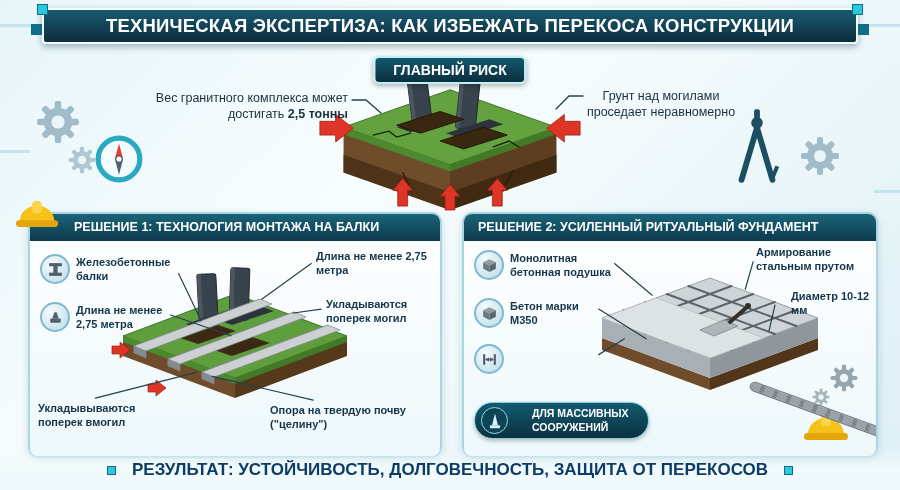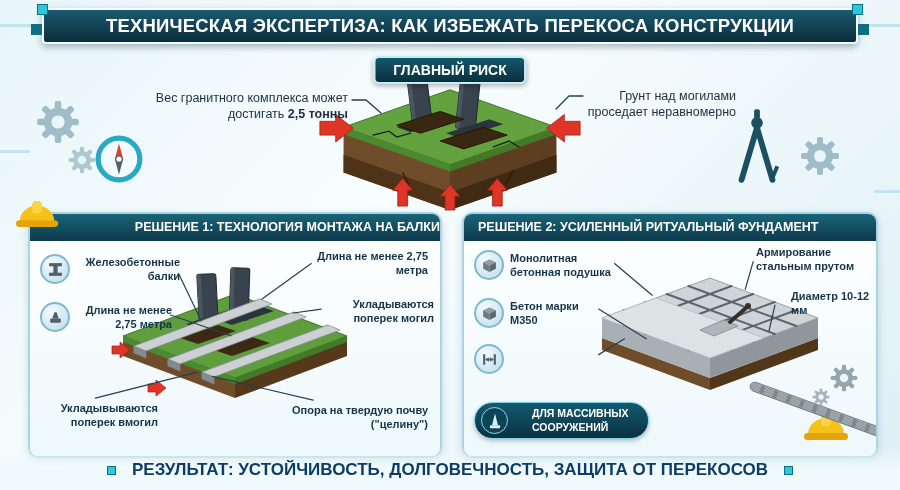--- a/index.html
+++ b/index.html
@@ -27,34 +27,34 @@
 
   
   .risk-badge { position:absolute; left:50%; top:56px; transform:translateX(-50%);
     padding:4px 18px; background:linear-gradient(180deg,#14586c,#0a2f3e);
     border:2px solid #bfeef5; border-radius:6px; color:#fff; font-weight:bold;
     font-size:14px; box-shadow:0 2px 5px rgba(0,0,0,.3); z-index:4; white-space:nowrap; }
 
   .note { position:absolute; font-size:12.5px; color:#1b2f3d; line-height:1.3; z-index:3; }
   .note b { font-weight:bold; }
   .note-left { left:152px; top:90px; width:196px; text-align:right; }
-  .note-right { left:586px; top:88px; width:150px; text-align:right; }
+  .note-right { left:586px; top:88px; width:150px; text-align:center; }
 
   .risk-illu { position:absolute; left:318px; top:74px; width:264px; height:138px; z-index:2; }
 
   .overlay { position:absolute; inset:0; pointer-events:none; z-index:3; }
 
   
   .deco { position:absolute; z-index:1; }
 
   
   .panel { position:absolute; top:212px; height:246px; border:2px solid #a6d6e4;
     border-radius:10px; background:linear-gradient(180deg,#ffffff 0%,#edf8fb 100%);
     box-shadow:0 3px 8px rgba(30,80,100,.18); overflow:hidden; z-index:2; }
-  .panel-left { left:28px; width:414px;text-align:right; }
+  .panel-left { left:28px; width:414px; }
   .panel-right { left:462px; width:416px; }
   .panel-header { position:absolute; left:0; right:0; top:0; height:27px;
     background:linear-gradient(180deg,#1a6378,#0d3a4c); color:#fff; font-weight:bold;
     font-size:12.5px; line-height:27px; white-space:nowrap; }
   .panel-left .panel-header { padding-left:44px; }
   .panel-right .panel-header { padding-left:14px; }
 
   .label { position:absolute; font-size:11px; font-weight:bold; color:#15344a; line-height:1.25; z-index:4; }
 
   .ic { position:absolute; width:30px; height:30px; border-radius:50%;

